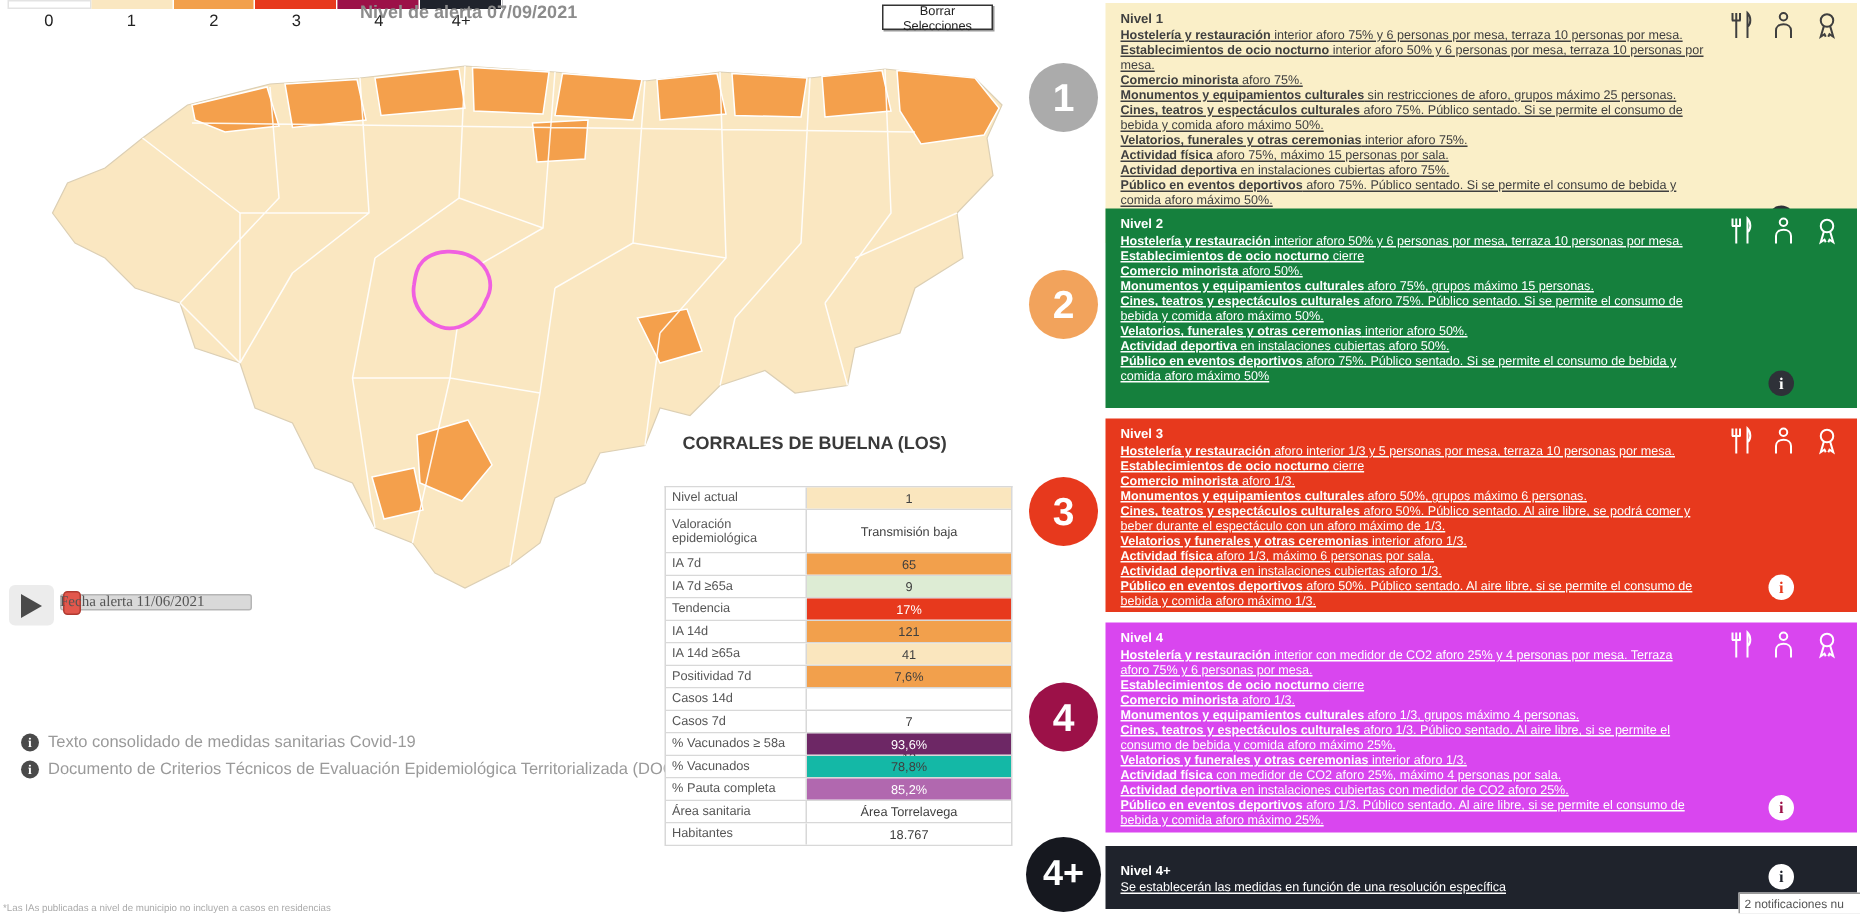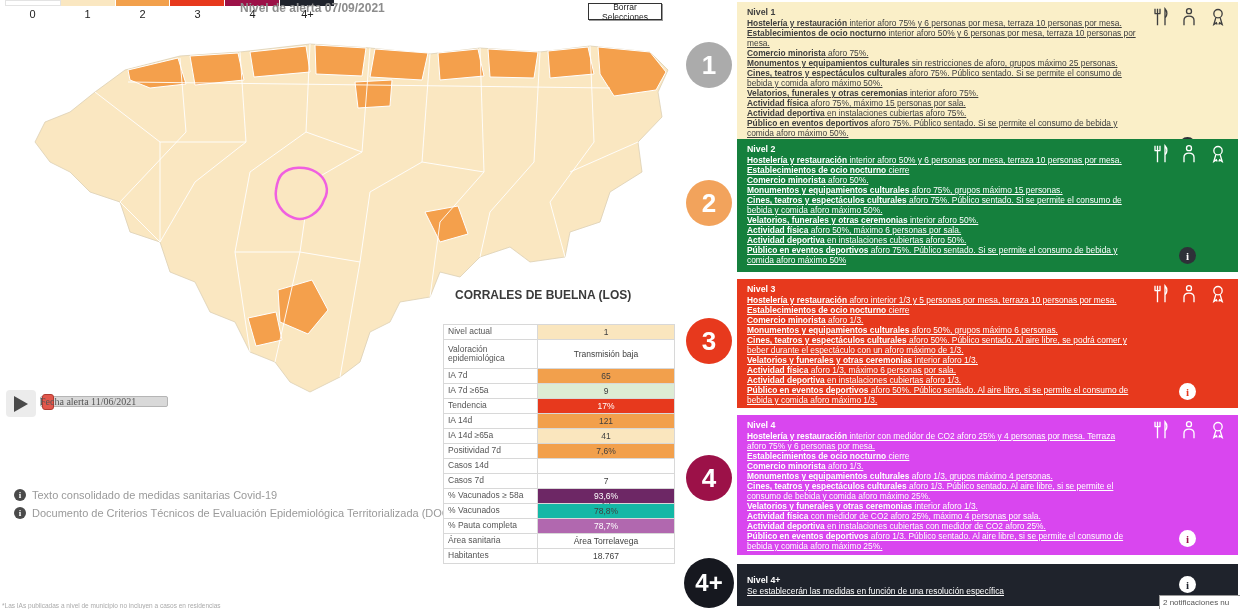--- a/index.html
+++ b/index.html
@@ -186,21 +186,21 @@
     <div class="t-row">
       <div class="t-label">% Vacunados ≥ 58a</div>
       <div class="t-value" style="background-color: rgb(109, 39, 101); color: rgb(255, 255, 255);">93,6%</div>
     </div>
     <div class="t-row">
       <div class="t-label">% Vacunados</div>
       <div class="t-value" style="background-color: #14b8a6; color: rgb(63, 63, 63);">78,8%</div>
     </div>
     <div class="t-row">
       <div class="t-label">% Pauta completa</div>
-      <div class="t-value" style="background-color: rgb(177, 104, 175); color: rgb(255, 255, 255);">78,7%</div>
+      <div class="t-value" style="background-color: rgb(177, 104, 175); color: rgb(255, 255, 255);">85,2%</div>
     </div>
     <div class="t-row">
       <div class="t-label">Área sanitaria</div>
       <div class="t-value" style="background-color: rgb(255, 255, 255); color: rgb(63, 63, 63);">Área Torrelavega</div>
     </div>
     <div class="t-row">
       <div class="t-label">Habitantes</div>
       <div class="t-value" style="background-color: rgb(255, 255, 255); color: rgb(63, 63, 63);">18.767</div>
     </div>
   </div>
@@ -252,21 +252,20 @@
   </section>
 
   <section class="panel" style="top: 139px; height: 133px; background-color: #15803d; color: rgb(255, 255, 255);">
     <div class="p-title">Nivel 2</div>
     <p class="p-line"><span class="b">Hostelería y restauración</span><span> interior aforo 50% y 6 personas por mesa, terraza 10 personas por mesa.</span></p>
     <p class="p-line"><span class="b">Establecimientos de ocio nocturno</span><span> cierre</span></p>
     <p class="p-line"><span class="b">Comercio minorista</span><span> aforo 50%.</span></p>
     <p class="p-line"><span class="b">Monumentos y equipamientos culturales</span><span> aforo 75%, grupos máximo 15 personas.</span></p>
     <p class="p-line"><span class="b">Cines, teatros y espectáculos culturales</span><span> aforo 75%. Público sentado. Si se permite el consumo de bebida y comida aforo máximo 50%.</span></p>
     <p class="p-line"><span class="b">Velatorios, funerales y otras ceremonias</span><span> interior aforo 50%.</span></p>
-    <p class="p-line"><span class="b">Actividad física</span><span> aforo 50%, máximo 6 personas por sala.</span></p>
     <p class="p-line"><span class="b">Actividad deportiva</span><span> en instalaciones cubiertas aforo 50%.</span></p>
     <p class="p-line"><span class="b">Público en eventos deportivos</span><span> aforo 75%. Público sentado. Si se permite el consumo de bebida y comida aforo máximo 50%</span></p>
     <div class="icon-trio">
       <svg width="20" height="20" viewBox="0 0 24 24" fill="none" stroke="currentColor" stroke-width="1.6">
           <path d="M6 2v6M9 2v6M12 2v6M9 8v14M5.5 8h7"></path>
           <path d="M18 22V2c3 3 3 9 0 11"></path>
         </svg>
       <svg width="20" height="20" viewBox="0 0 24 24" fill="none" stroke="currentColor" stroke-width="1.6">
           <circle cx="12" cy="5" r="3"></circle>
           <path d="M6 22v-6c0-3 2.5-5 6-5s6 2 6 5v6"></path>

